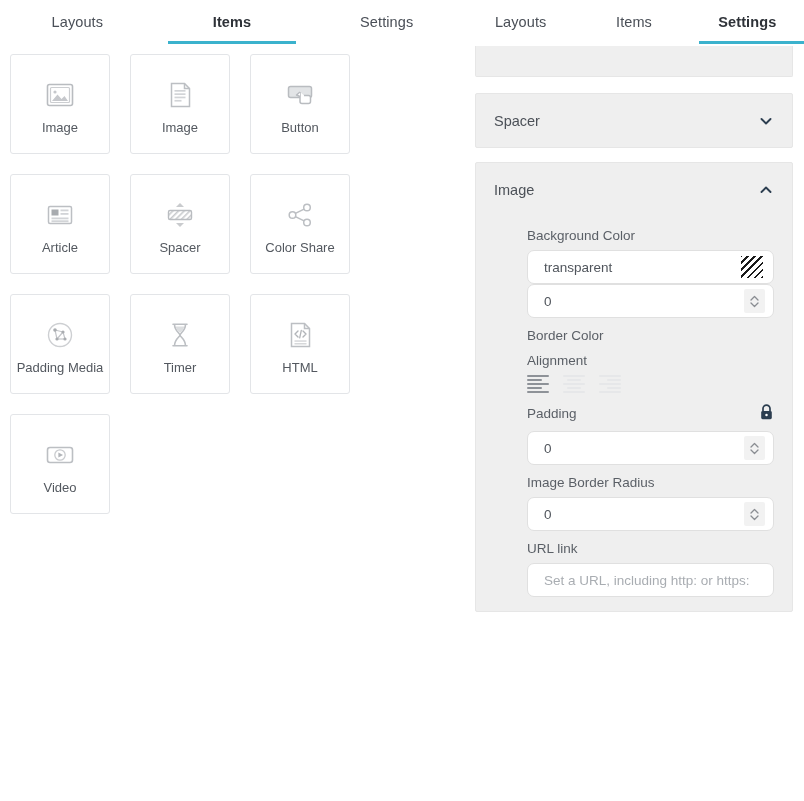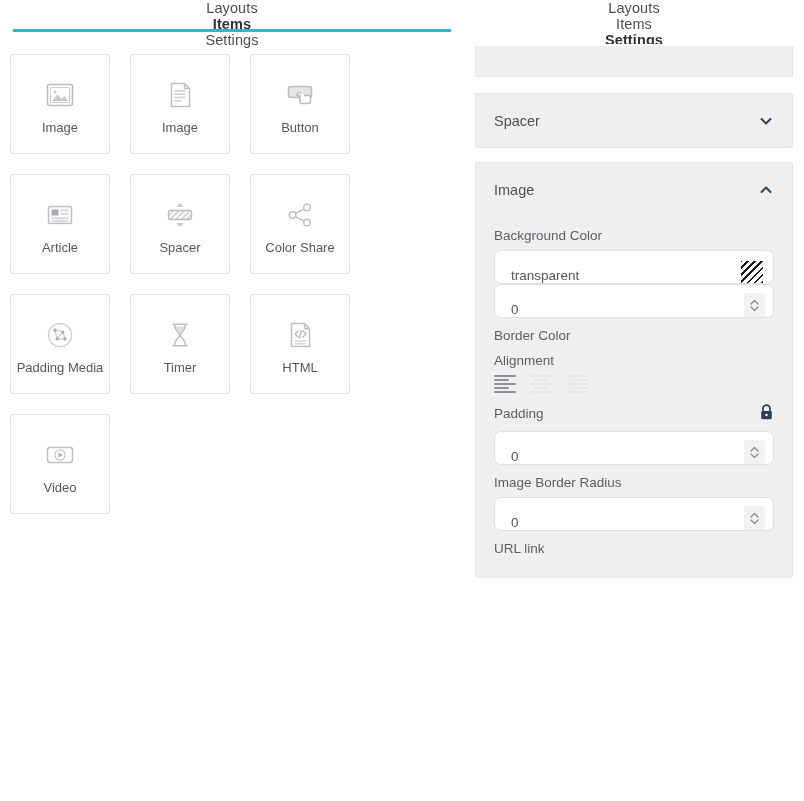--- a/index.html
+++ b/index.html
@@ -27,21 +27,20 @@
     width: 464px;
     height: 801px;
     background: #ffffff;
     position: relative;
     flex: 0 0 464px;
   }
   .tabbar {
     display: flex;
     height: 44px;
     position: relative;
-    flex-direction: column;
   }
   .tab {
     flex: 1 1 0;
     display: flex;
     align-items: center;
     justify-content: center;
     font-size: 14.5px;
     color: #4a4f57;
     cursor: pointer;
     position: relative;
@@ -147,20 +146,21 @@
     display: flex;
     align-items: center;
     padding: 0 18px;
     cursor: pointer;
     font-size: 14.5px;
     color: #4c5158;
     justify-content: space-between;
   }
   .acc-body {
     padding: 2px 18px 14px 18px;
+    margin-left: 33px;
   }
   .chev {
     width: 16px;
     height: 16px;
     display: block;
   }
 
   .field-label {
     font-size: 13.5px;
     color: #5a5f66;
@@ -169,21 +169,21 @@
     align-items: center;
     justify-content: space-between;
   }
   .input-row {
     position: relative;
     height: 34px;
     background: #ffffff;
     border: 1px solid #e0e0e0;
     border-radius: 7px;
     display: flex;
-    align-items: flex-end;
+    align-items: center;
     box-sizing: border-box;
   }
   .input-row .val {
     font-size: 13.5px;
     color: #50555c;
     padding-left: 16px;
     flex: 1;
   }
   .input-row .val.placeholder {
     color: #a9adb2;
@@ -546,20 +546,23 @@
               <svg width="11" height="15" viewBox="0 0 11 15">
                 <path d="M2 6 L5.5 2.5 L9 6" fill="none" stroke="#8a8d92" stroke-width="1.3" stroke-linecap="round" stroke-linejoin="round"></path>
                 <path d="M2 9 L5.5 12.5 L9 9" fill="none" stroke="#8a8d92" stroke-width="1.3" stroke-linecap="round" stroke-linejoin="round"></path>
               </svg>
             </span>
           </div>
 
           <div class="field-label">
             <span>URL link</span>
           </div>
+          <div class="input-row">
+            <span class="val placeholder">Set a URL, including http: or https:</span>
+          </div>
 
         </div>
       </div>
 
     </div>
   </div>
 
 </div>
 
 </body></html>

